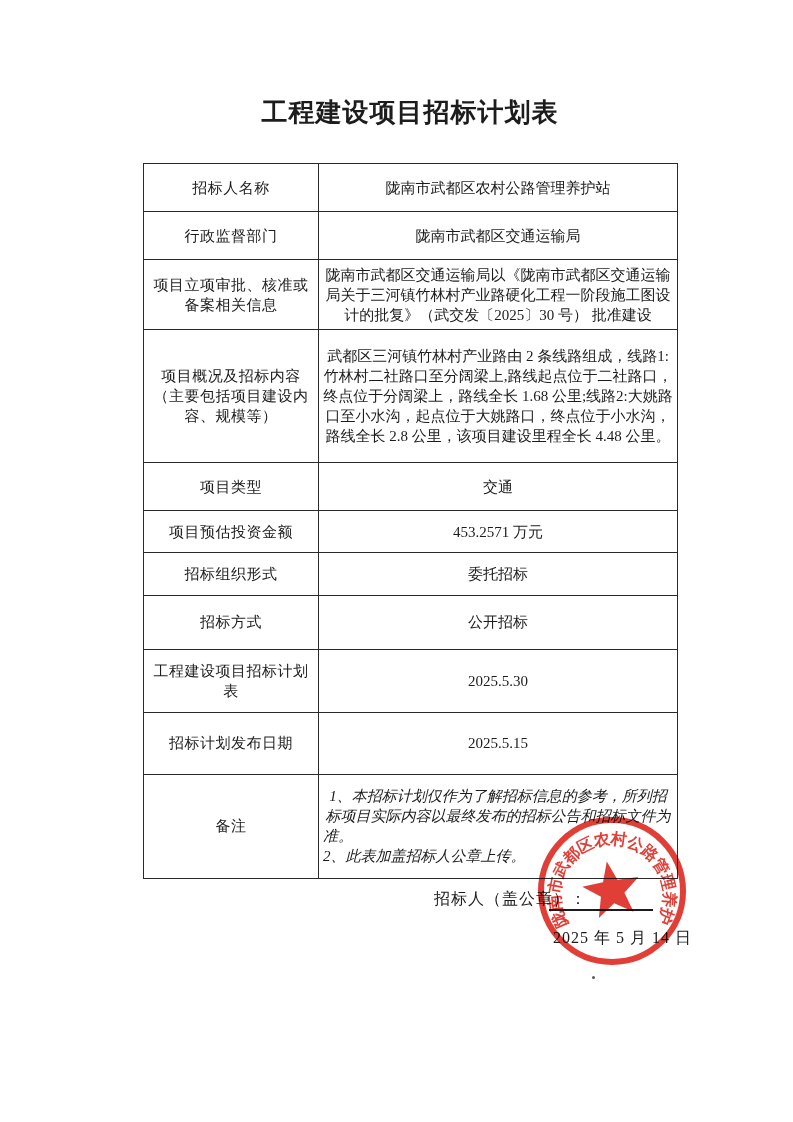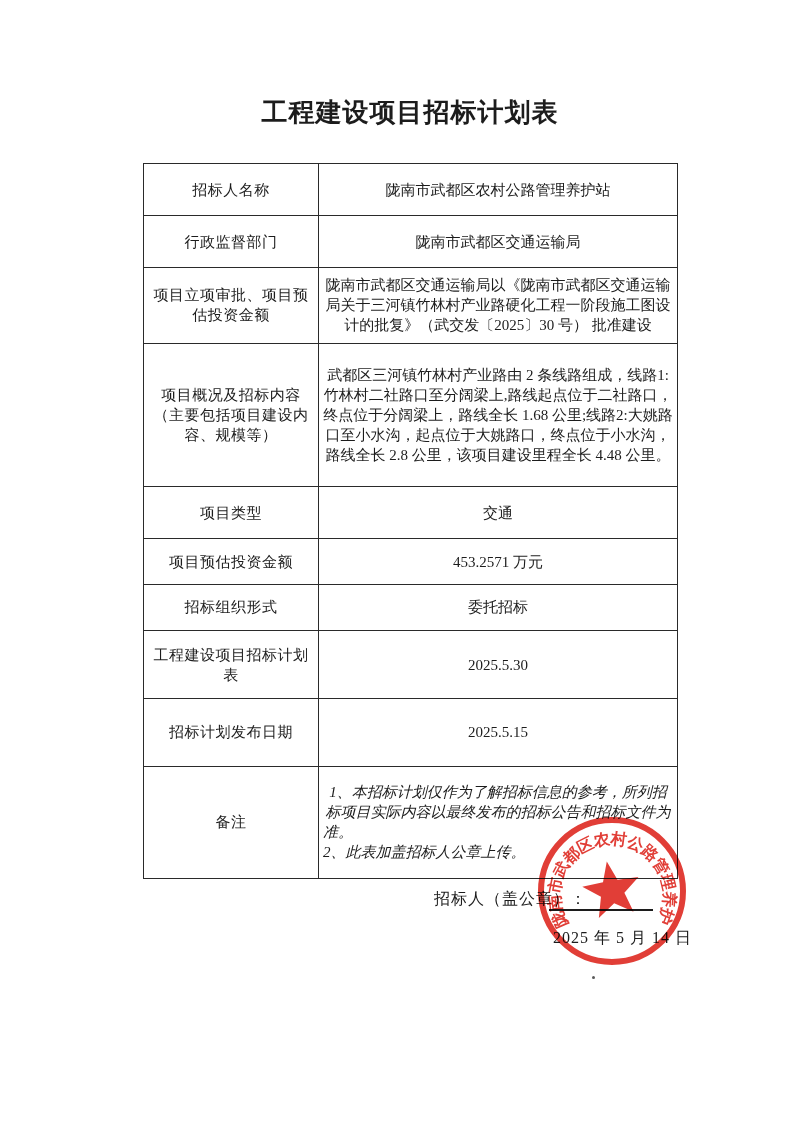--- a/index.html
+++ b/index.html
@@ -88,38 +88,42 @@
     <tbody>
       <tr class="r0">
         <td class="lbl">招标人名称</td>
         <td class="val">陇南市武都区农村公路管理养护站</td>
       </tr>
       <tr class="r2">
         <td class="lbl">行政监督部门</td>
         <td class="val">陇南市武都区交通运输局</td>
       </tr>
       <tr class="r3">
-        <td class="lbl">项目立项审批、项目预估投资金额</td>
+        <td class="lbl">项目立项审批、核准或备案相关信息</td>
         <td class="val just">陇南市武都区交通运输局以《陇南市武都区交通运输局关于三河镇竹林村产业路硬化工程一阶段施工图设计的批复》（武交发〔2025〕30 号） 批准建设</td>
       </tr>
       <tr class="r4">
         <td class="lbl">项目概况及招标内容（主要包括项目建设内容、规模等）</td>
         <td class="val just">武都区三河镇竹林村产业路由 2 条线路组成，线路1:竹林村二社路口至分阔梁上,路线起点位于二社路口，终点位于分阔梁上，路线全长 1.68 公里;线路2:大姚路口至小水沟，起点位于大姚路口，终点位于小水沟，路线全长 2.8 公里，该项目建设里程全长 4.48 公里。</td>
       </tr>
       <tr class="r5">
         <td class="lbl">项目类型</td>
         <td class="val">交通</td>
       </tr>
       <tr class="r6">
         <td class="lbl">项目预估投资金额</td>
         <td class="val">453.2571 万元</td>
       </tr>
       <tr class="r7">
         <td class="lbl">招标组织形式</td>
         <td class="val">委托招标</td>
+      </tr>
+      <tr class="r8">
+        <td class="lbl">招标方式</td>
+        <td class="val">公开招标</td>
       </tr>
       <tr class="r9">
         <td class="lbl">工程建设项目招标计划表</td>
         <td class="val">2025.5.30</td>
       </tr>
       <tr class="r10">
         <td class="lbl">招标计划发布日期</td>
         <td class="val">2025.5.15</td>
       </tr>
       <tr class="r11">

